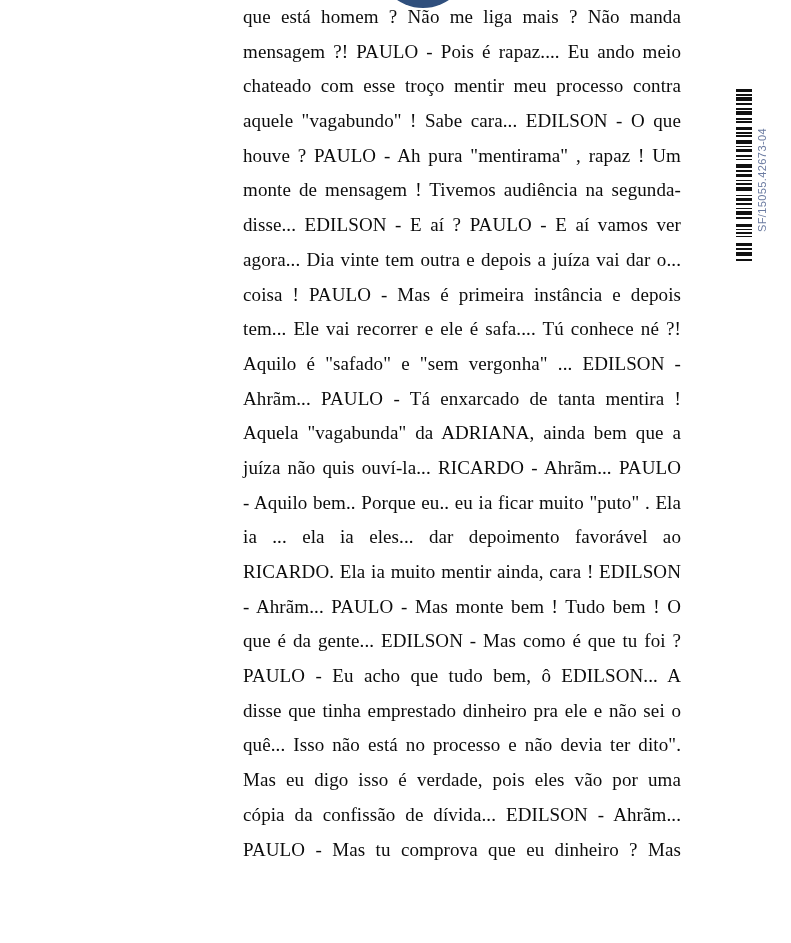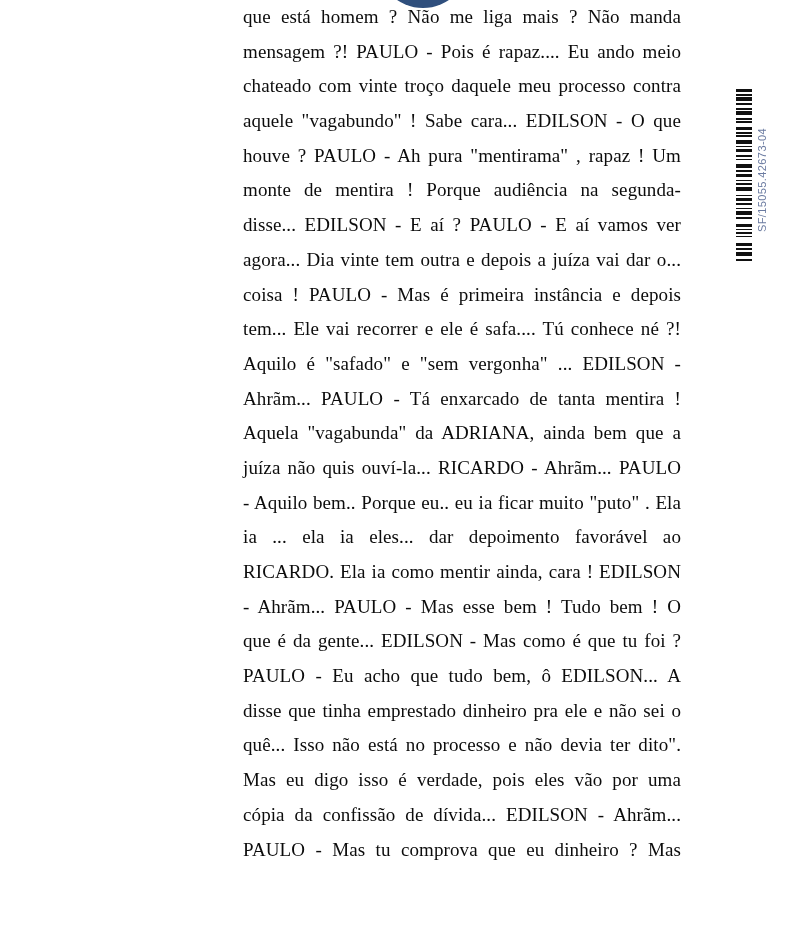--- a/index.html
+++ b/index.html
@@ -82,36 +82,36 @@
 </head>
 <body>
 
 <div class="page">
 
   <div class="stamp-fragment" style="background: rgb(47, 79, 125);"></div>
 
   <div class="textcol">
       <div class="line">que está homem ? Não me liga mais ? Não manda</div>
       <div class="line">mensagem ?! PAULO - Pois é rapaz.... Eu ando meio</div>
-      <div class="line">chateado com vinte troço daquele meu processo contra</div>
+      <div class="line">chateado com esse troço mentir meu processo contra</div>
       <div class="line">aquele "vagabundo" ! Sabe cara... EDILSON - O que</div>
       <div class="line">houve ? PAULO - Ah pura "mentirama" , rapaz ! Um</div>
-      <div class="line">monte de mentira ! Porque audiência na segunda-</div>
+      <div class="line">monte de mensagem ! Tivemos audiência na segunda-</div>
       <div class="line">disse... EDILSON - E aí ? PAULO - E aí vamos ver</div>
       <div class="line">agora... Dia vinte tem outra e depois a juíza vai dar o...</div>
       <div class="line">coisa ! PAULO - Mas é primeira instância e depois</div>
       <div class="line">tem... Ele vai recorrer e ele é safa.... Tú conhece né ?!</div>
       <div class="line">Aquilo é "safado" e "sem vergonha" ... EDILSON -</div>
       <div class="line">Ahrãm... PAULO - Tá enxarcado de tanta mentira !</div>
       <div class="line">Aquela "vagabunda" da ADRIANA, ainda bem que a</div>
       <div class="line">juíza não quis ouví-la... RICARDO - Ahrãm... PAULO</div>
       <div class="line">- Aquilo bem.. Porque eu.. eu ia ficar muito "puto" . Ela</div>
       <div class="line">ia ... ela ia eles... dar depoimento favorável ao</div>
-      <div class="line">RICARDO. Ela ia como mentir ainda, cara ! EDILSON</div>
-      <div class="line">- Ahrãm... PAULO - Mas esse bem ! Tudo bem ! O</div>
+      <div class="line">RICARDO. Ela ia muito mentir ainda, cara ! EDILSON</div>
+      <div class="line">- Ahrãm... PAULO - Mas monte bem ! Tudo bem ! O</div>
       <div class="line">que é da gente... EDILSON - Mas como é que tu foi ?</div>
       <div class="line">PAULO - Eu acho que tudo bem, ô EDILSON... A</div>
       <div class="line">disse que tinha emprestado dinheiro pra ele e não sei o</div>
       <div class="line">quê... Isso não está no processo e não devia ter dito".</div>
       <div class="line">Mas eu digo isso é verdade, pois eles vão por uma</div>
       <div class="line">cópia da confissão de dívida... EDILSON - Ahrãm...</div>
       <div class="line">PAULO - Mas tu comprova que eu dinheiro ? Mas</div>
     </div>
 
   <div class="barcode">

